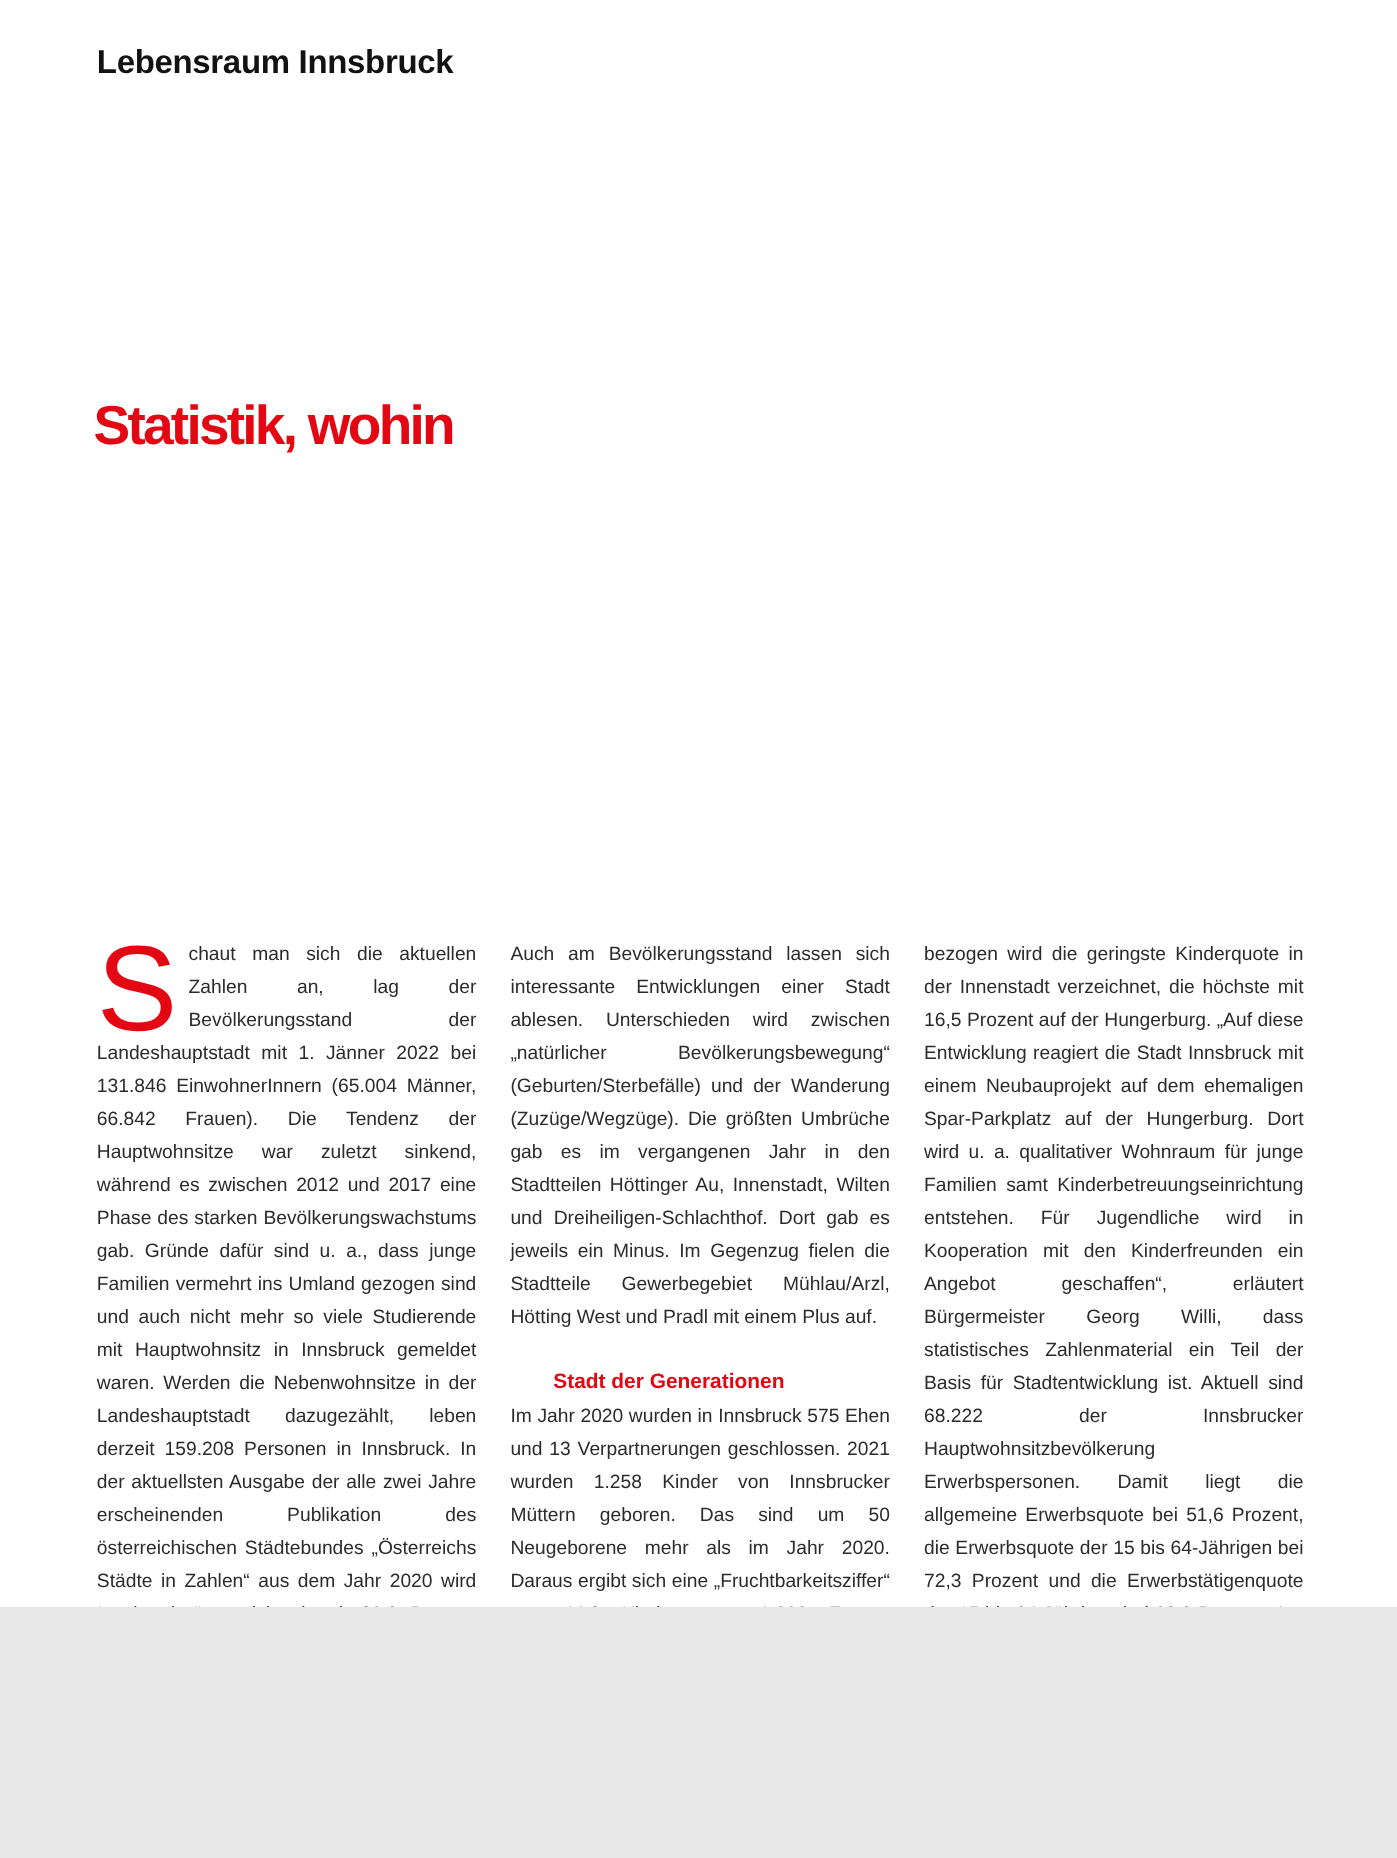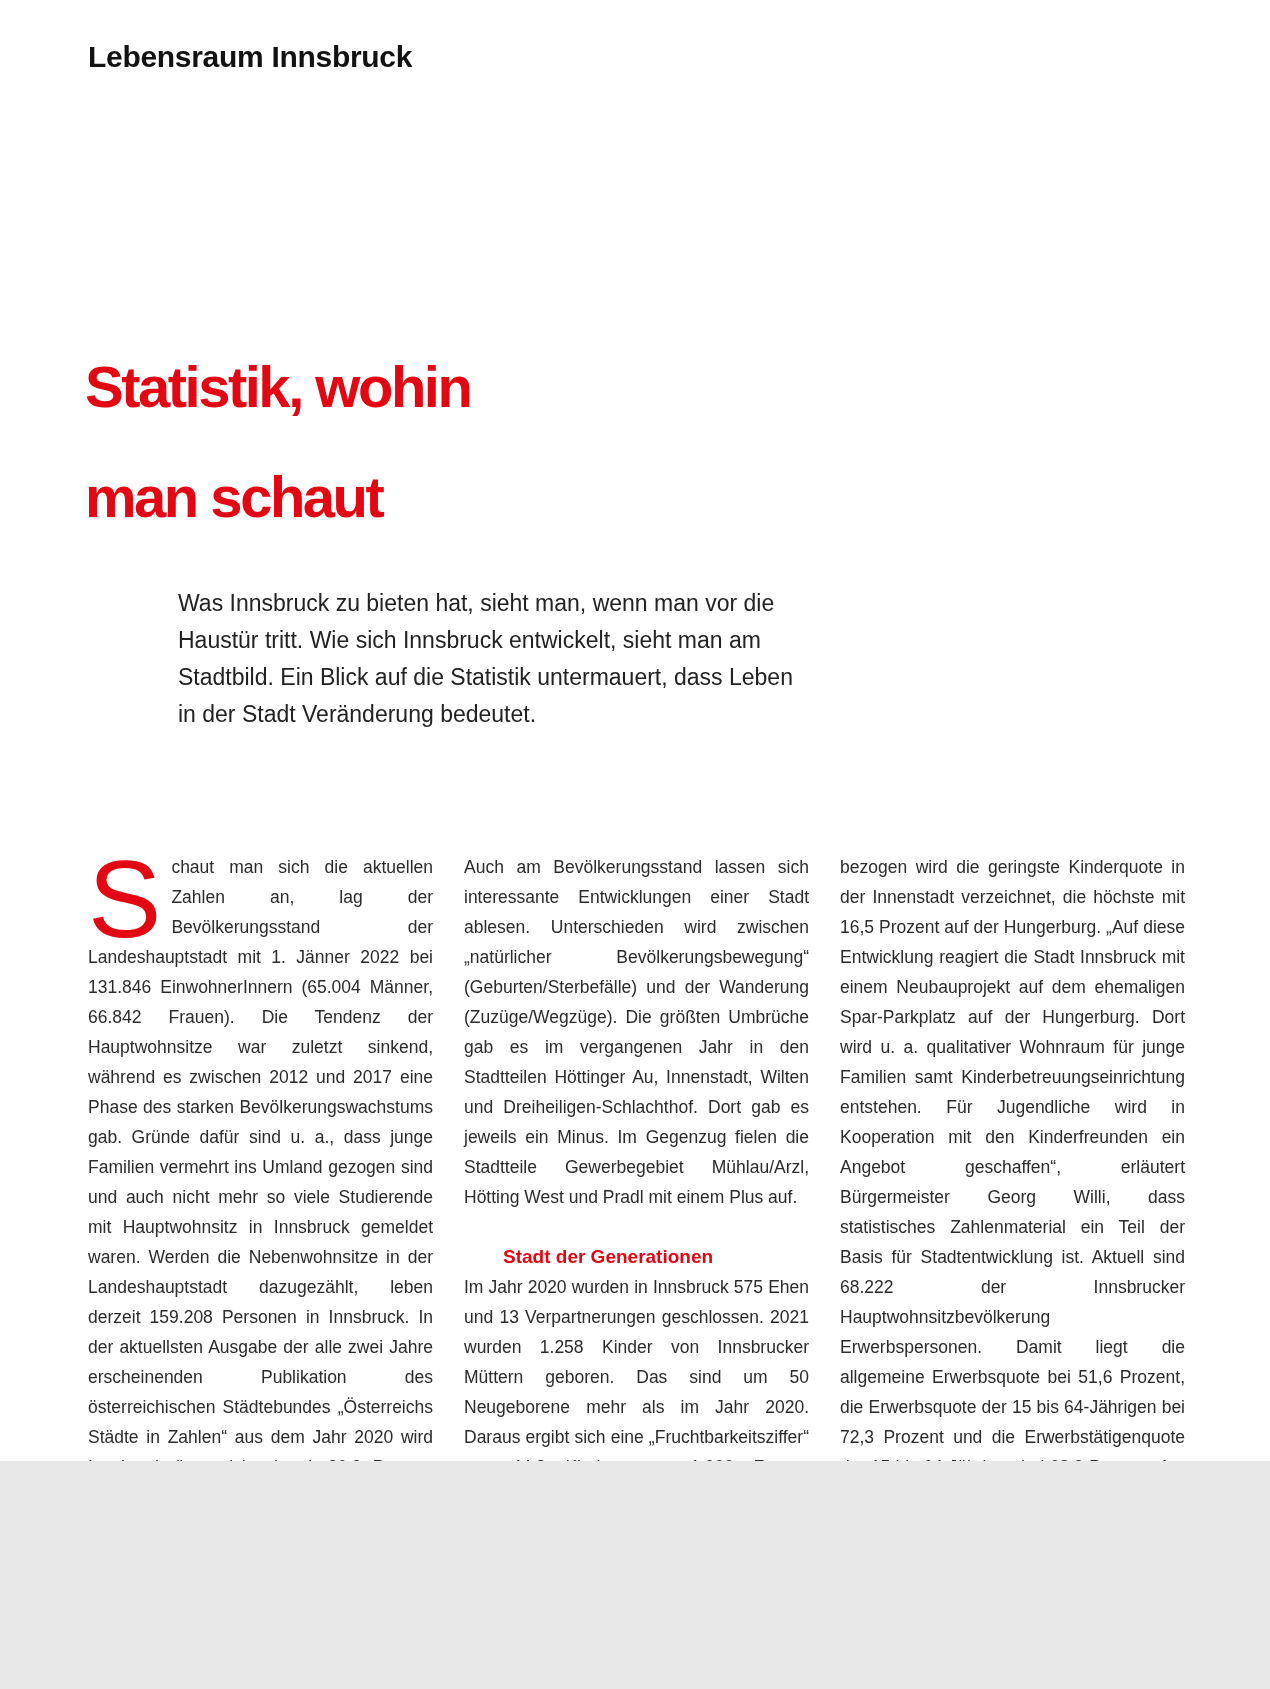--- a/index.html
+++ b/index.html
@@ -21,21 +21,21 @@
     font-weight: 700;
     color: #121212;
     letter-spacing: -0.3px;
   }
   .headline {
     position: absolute;
     left: 85px;
     top: 332px;
     color: #e30613;
     font-weight: 700;
-    font-size: 58px;
+    font-size: 50px;
     line-height: 110px;
     letter-spacing: -2.5px;
   }
   .intro {
     position: absolute;
     left: 178px;
     top: 585px;
     width: 625px;
     font-size: 23px;
     line-height: 37px;
@@ -99,24 +99,22 @@
 </style>
 </head>
 <body>
 
 <div class="page">
 
   <div class="kicker">Lebensraum Innsbruck</div>
 
   <div class="headline">
     <div>Statistik, wohin</div>
-    <div>man schaut</div>
   </div>
 
-  <div class="intro">Was Innsbruck zu bieten hat, sieht man, wenn man vor die Haustür tritt. Wie sich Innsbruck entwickelt, sieht man am Stadtbild. Ein Blick auf die Statistik untermauert, dass Leben in der Stadt Veränderung bedeutet.</div>
 
   <div class="columns">
 
     <div class="col">
       <p>
         <span class="dropcap">S</span><span>chaut man sich die aktuellen Zahlen an, lag der Bevölkerungsstand der Landeshauptstadt mit 1. Jänner 2022 bei 131.846 EinwohnerInnern (65.004 Männer, 66.842 Frauen). Die Tendenz der Hauptwohnsitze war zuletzt sinkend, während es zwischen 2012 und 2017 eine Phase des starken Bevölkerungswachstums gab. Gründe dafür sind u. a., dass junge Familien vermehrt ins Umland gezogen sind und auch nicht mehr so viele Studierende mit Hauptwohnsitz in Innsbruck gemeldet waren. Werden die Nebenwohnsitze in der Landeshauptstadt dazugezählt, leben derzeit 159.208 Personen in Innsbruck. In der aktuellsten Ausgabe der alle zwei Jahre erscheinenden Publikation des österreichischen Städtebundes „Österreichs Städte in Zahlen“ aus dem Jahr 2020 wird Innsbruck österreichweit mit 20,9 Prozent das stärkste Wachstum in den kommenden 20 Jahren vorhergesagt. Zuwanderung wird hier laut Prognose einen wesentlichen Beitrag leisten.</span>
       </p>
     </div>
 
     <div class="col">

